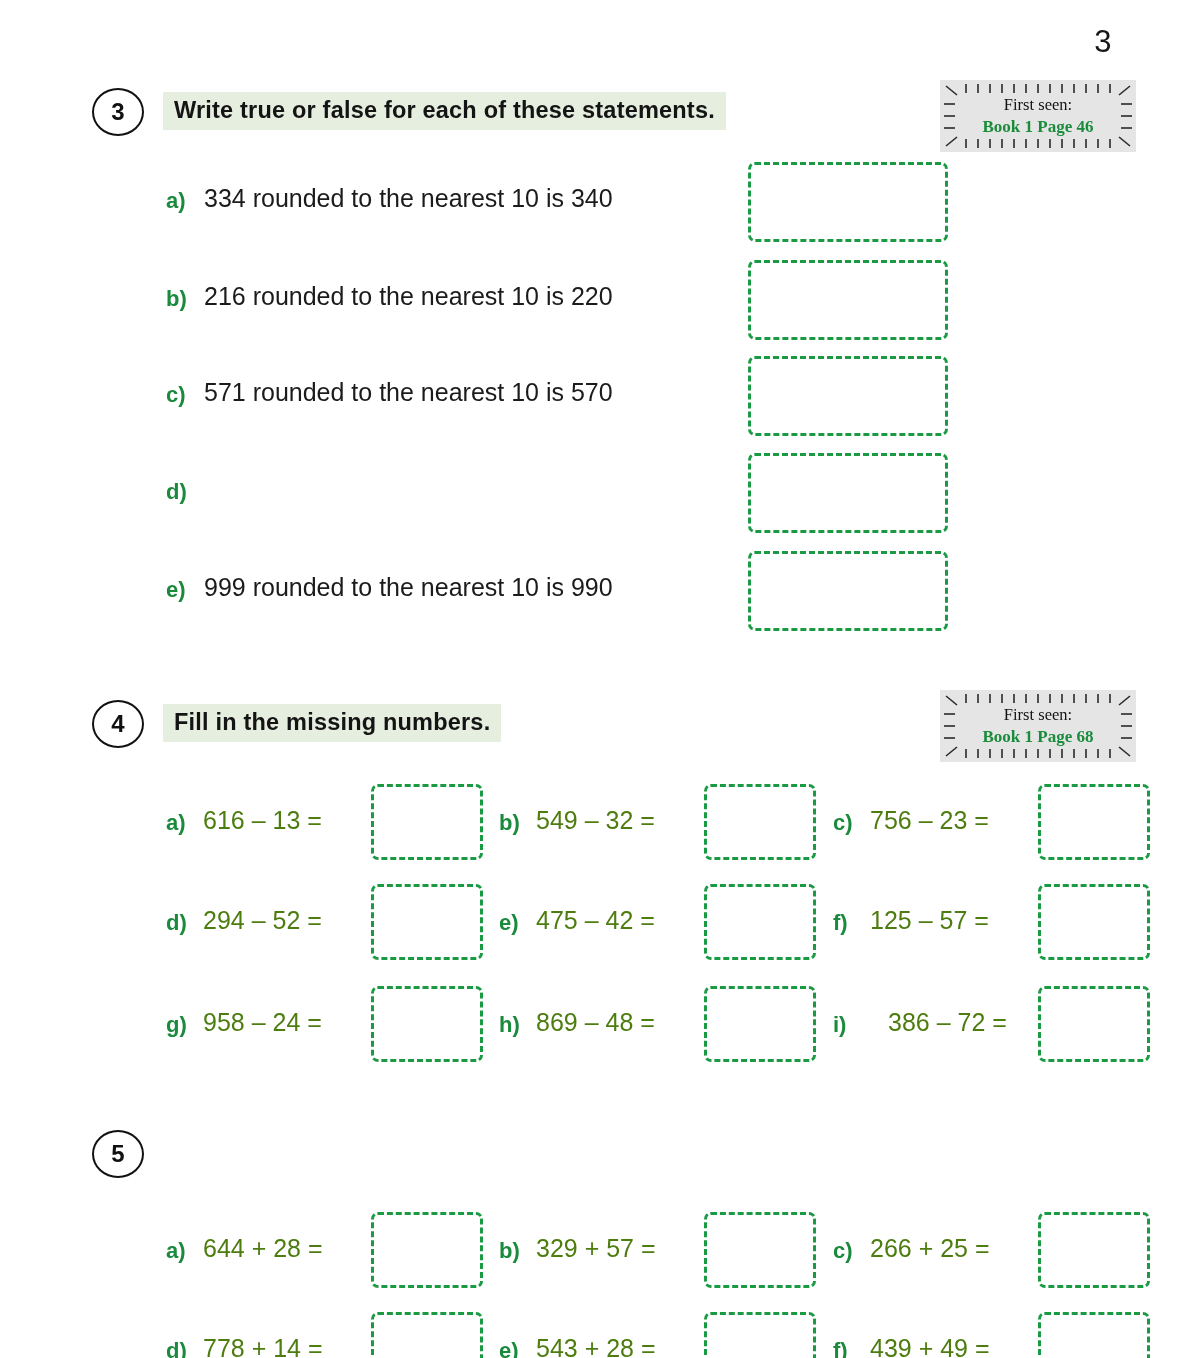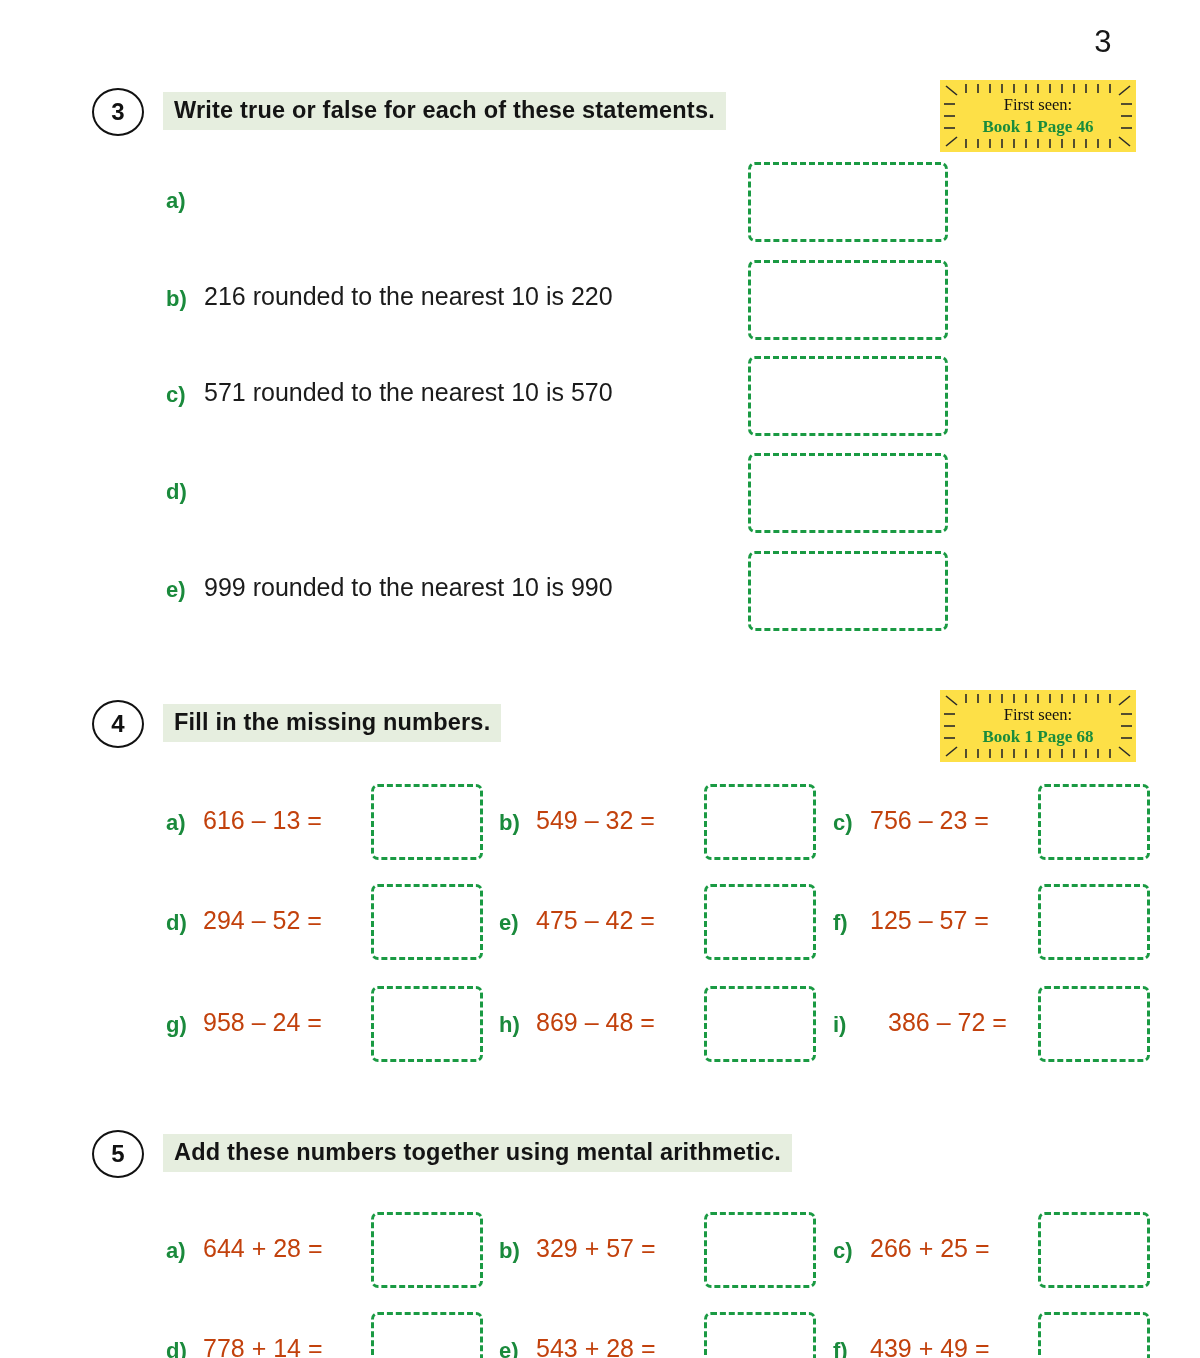--- a/index.html
+++ b/index.html
@@ -71,21 +71,21 @@
     letter-spacing: 0.2px;
     font-family: "Liberation Sans", sans-serif;
     white-space: nowrap;
   }
 
   
   .stamp {
     position: absolute;
     width: 196px;
     height: 72px;
-    background: #fde047;
+    background: #e5e5e5;
     text-decoration: underline;
   }
   .stamp .stamp-inner {
     position: absolute;
     left: 16px; top: 10px;
     right: 16px; bottom: 10px;
     display: flex;
     flex-direction: column;
     align-items: center;
     justify-content: center;
@@ -156,21 +156,21 @@
     font-size: 22px;
     font-weight: bold;
     color: #1a8a3c;
     font-family: "Liberation Sans", sans-serif;
     white-space: nowrap;
   }
   .eq-text {
     position: absolute;
     top: 22px;
     font-size: 25px;
-    color: #c2410c;
+    color: #4d7c0f;
     font-family: "Liberation Sans", sans-serif;
     white-space: nowrap;
   }
   .eq-box {
     position: absolute;
     top: 0;
     width: 112px;
     height: 76px;
     border: 3.5px dashed #1a9a43;
     border-radius: 7px;
@@ -233,20 +233,21 @@
       </g>
     </svg>
     <div class="stamp-inner">
       <div class="stamp-line1">First seen:</div>
       <div class="stamp-line2">Book 1 Page 46</div>
     </div>
   </div>
 
   <div class="stmt-row" style="top:162px;">
     <div class="stmt-label">a)</div>
+    <div class="stmt-text">334 rounded to the nearest 10 is 340</div>
     <div class="stmt-box"></div>
   </div>
   <div class="stmt-row" style="top:260px;">
     <div class="stmt-label">b)</div>
     <div class="stmt-text">216 rounded to the nearest 10 is 220</div>
     <div class="stmt-box"></div>
   </div>
   <div class="stmt-row" style="top:356px;">
     <div class="stmt-label">c)</div>
     <div class="stmt-text">571 rounded to the nearest 10 is 570</div>
@@ -366,21 +367,20 @@
     <div class="eq-cell" style="left:833px;">
       <div class="eq-label" style="left:0;">i)</div>
       <div class="eq-text" style="left:37px;margin-left:18px;">386 – 72 =</div>
       <div class="eq-box" style="left:205px;"></div>
     </div>
   </div>
 
   <div class="question" style="top:1130px;">
     <div class="q-head">
       <div class="q-circle">5</div>
-      <div class="q-title">Add these numbers together using mental arithmetic.</div>
     </div>
   </div>
 
   <div class="eq-row" style="top:1212px;">
     <div class="eq-cell" style="left:166px;">
       <div class="eq-label" style="left:0;">a)</div>
       <div class="eq-text" style="left:37px;">644 + 28 =</div>
       <div class="eq-box" style="left:205px;"></div>
     </div>
     <div class="eq-cell" style="left:499px;">

